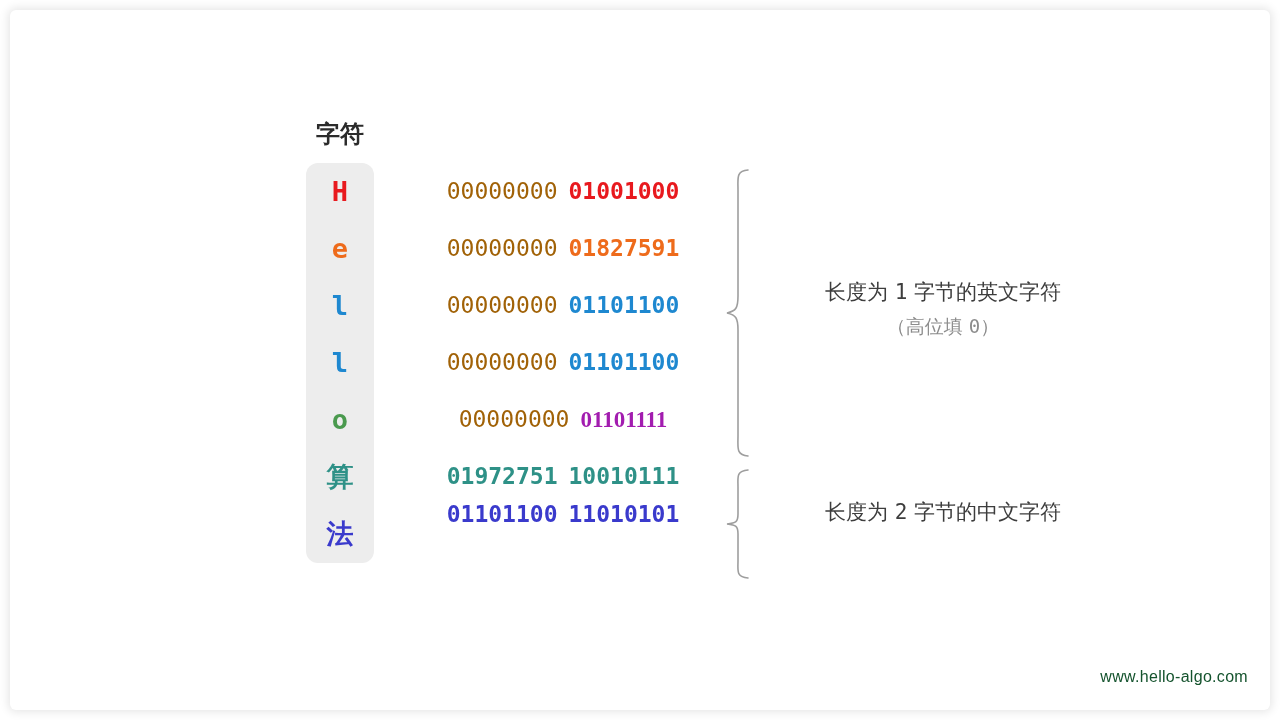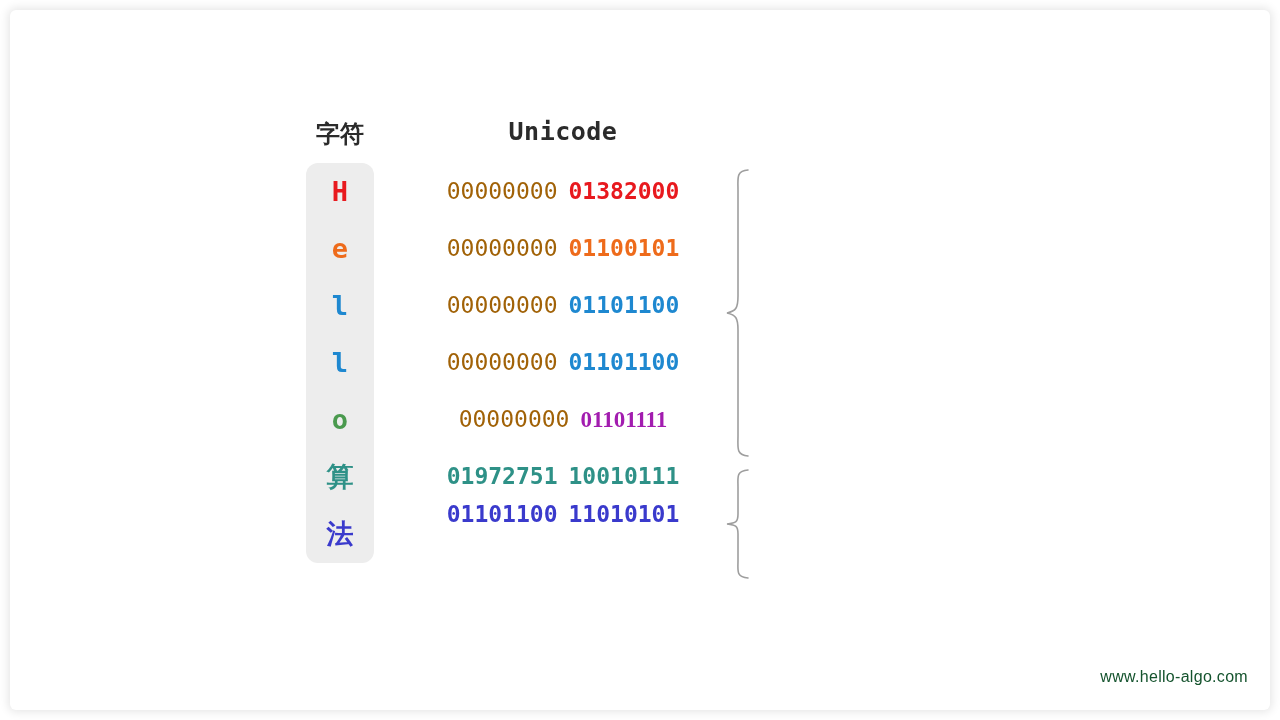--- a/index.html
+++ b/index.html
@@ -148,29 +148,28 @@
     letter-spacing: 0.3px;
   }
 </style>
 </head>
 <body>
 
 <div id="card">
   <div id="stage">
 
     <div class="col-header" id="hdr-char">字符</div>
-    <div class="col-header" id="hdr-unicode">Unicode</div>
 
     <div id="char-column"></div>
 
     <div id="rows-container">
         <div class="char-cell" style="top: 153px; color: rgb(232, 25, 30);">H</div>
-        <div class="bin-row" style="top: 153px;"><span class="bin-hi pad">00000000</span><span class="bin-gap"></span><span class="bin-lo" style="color: rgb(232, 25, 30);">01382000</span></div>
+        <div class="bin-row" style="top: 153px;"><span class="bin-hi pad">00000000</span><span class="bin-gap"></span><span class="bin-lo" style="color: rgb(232, 25, 30);">01001000</span></div>
         <div class="char-cell" style="top: 210px; color: rgb(238, 107, 27);">e</div>
-        <div class="bin-row" style="top: 210px;"><span class="bin-hi pad">00000000</span><span class="bin-gap"></span><span class="bin-lo" style="color: rgb(238, 107, 27);">01100101</span></div>
+        <div class="bin-row" style="top: 210px;"><span class="bin-hi pad">00000000</span><span class="bin-gap"></span><span class="bin-lo" style="color: rgb(238, 107, 27);">01827591</span></div>
         <div class="char-cell" style="top: 267px; color: rgb(30, 136, 208);">l</div>
         <div class="bin-row" style="top: 267px;"><span class="bin-hi pad">00000000</span><span class="bin-gap"></span><span class="bin-lo" style="color: rgb(30, 136, 208);">01101100</span></div>
         <div class="char-cell" style="top: 324px; color: rgb(30, 136, 208);">l</div>
         <div class="bin-row" style="top: 324px;"><span class="bin-hi pad">00000000</span><span class="bin-gap"></span><span class="bin-lo" style="color: rgb(30, 136, 208);">01101100</span></div>
         <div class="char-cell" style="top: 381px; color: rgb(74, 154, 78);">o</div>
         <div class="bin-row" style="top: 381px;"><span class="bin-hi pad">00000000</span><span class="bin-gap"></span><span class="bin-lo" style="color: #a21caf; font-family: Liberation Serif, serif;">01101111</span></div>
         <div class="char-cell cjk" style="top: 438px; color: rgb(46, 145, 135);">算</div>
         <div class="bin-row" style="top: 438px;"><span class="bin-hi" style="color: rgb(46, 145, 135);">01972751</span><span class="bin-gap"></span><span class="bin-lo" style="color: rgb(46, 145, 135);">10010111</span></div>
         <div class="char-cell cjk" style="top: 495px; color: rgb(58, 58, 204);">法</div>
         <div class="bin-row" style="top: 476px;"><span class="bin-hi" style="color: rgb(58, 58, 204);">01101100</span><span class="bin-gap"></span><span class="bin-lo" style="color: rgb(58, 58, 204);">11010101</span></div>
@@ -190,19 +189,30 @@
       <path d="M 22 2
                C 10 3, 12 9, 12 19
                L 12 46
                C 12 54, 10 55, 1 56
                C 10 57, 12 58, 12 66
                L 12 93
                C 12 103, 10 109, 22 110" fill="none" stroke="#9E9E9E" stroke-width="1.6" stroke-linecap="round"></path>
     </svg>
 
     <div class="annotation" id="ann-1" style="left:768px; top:268px; width:330px;">
+      <div class="ann-main">
+        <span>长度为 </span><span class="mono-inline">1</span><span> 字节的英文字符</span>
+      </div>
+      <div class="ann-sub">
+        <span>（高位填 </span><span class="mono-inline">0</span><span>）</span>
+      </div>
     </div>
 
+    <div class="annotation" id="ann-2" style="left:768px; top:488px; width:330px;">
+      <div class="ann-main">
+        <span>长度为 </span><span class="mono-inline">2</span><span> 字节的中文字符</span>
+      </div>
+    </div>
 
     <div id="watermark">www.hello-algo.com</div>
 
   </div>
 </div>
 
 </body></html>

